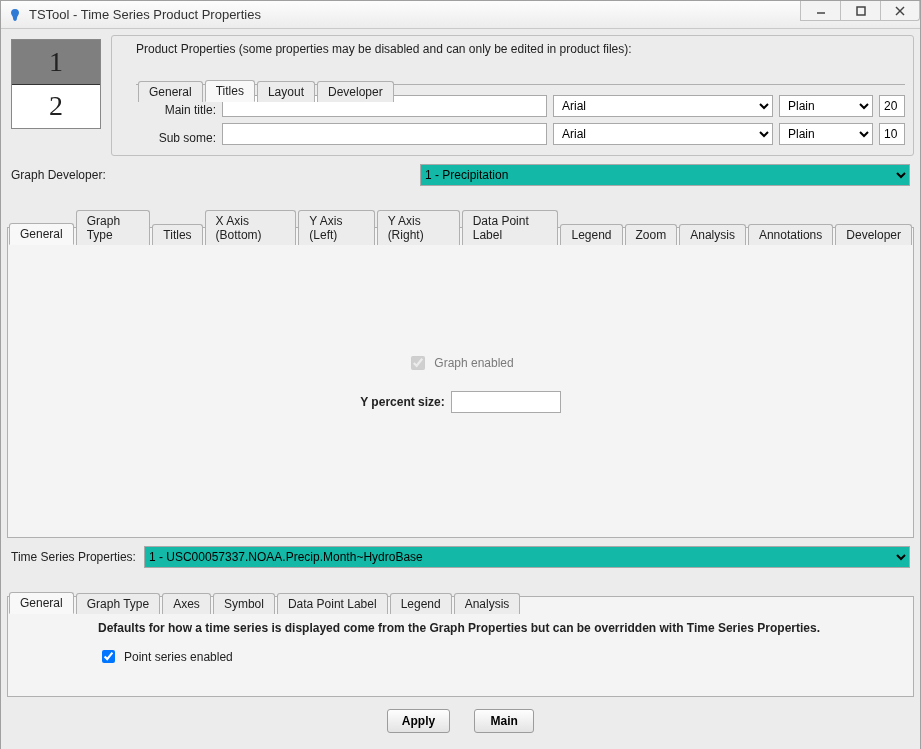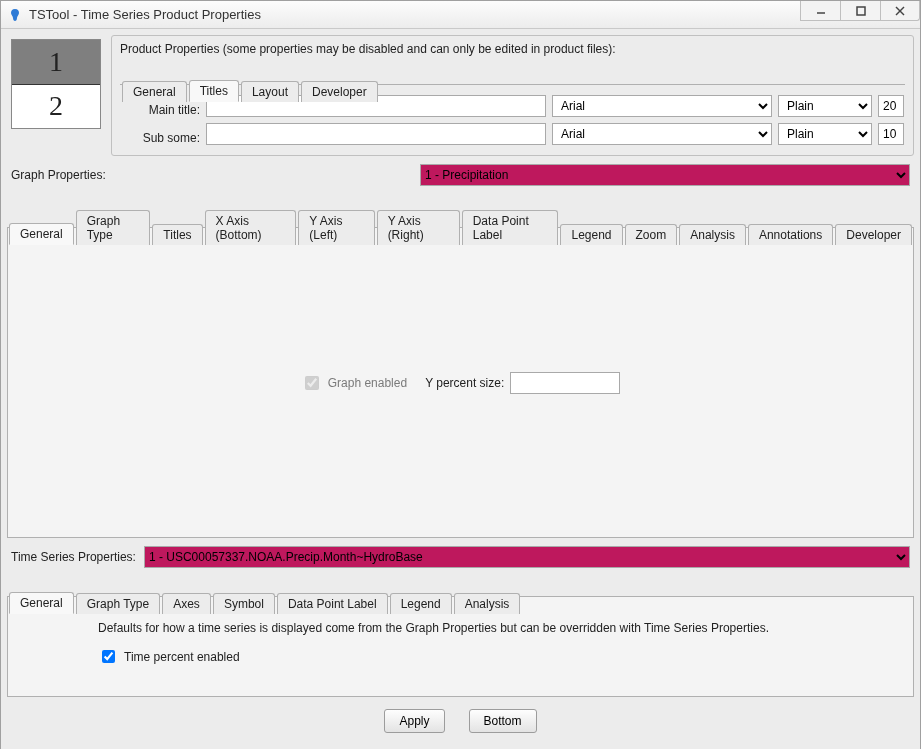--- a/index.html
+++ b/index.html
@@ -65,21 +65,21 @@
     display: flex; align-items: center; justify-content: center;
     font-family: Georgia, serif;
     font-size: 28px;
   }
   .thumb .half.top { background: #7f7f7f; border-bottom: 1px solid #333; }
   .thumb .half.bot { background: #fff; }
 
   fieldset.group {
     border: 1px solid #c0c0c0;
     border-radius: 3px;
-    padding: 6px 8px 10px 8px;
+    padding: 6px 8px 10px 24px;
     margin: 0;
     flex: 1;
   }
 
   .field-row {
     display: flex; align-items: flex-end; gap: 6px; margin-top: 6px;
   }
   .field-row .lbl { width: 80px; text-align: right; }
   input[type="text"].txt, select.sel, input.txt-small {
     border: 1px solid #a9a9a9;
@@ -123,47 +123,48 @@
     background: #f4f4f4;
     padding: 10px;
   }
 
   .tab-body.product { background: #ececec; border: none; padding: 4px 0 0 0; }
   .select-row {
     display: flex; align-items: center; gap: 8px;
     margin: 8px 4px 2px 4px;
   }
   .select-row .lbl { flex: 0 0 auto; }
-  .select-row select.full { flex: 1; height: 22px; border: 1px solid #a9a9a9; background: #be185d; font: inherit; }
+  .select-row select.full { flex: 1; height: 22px; border: 1px solid #a9a9a9; background: #14b8a6; font: inherit; }
   select.full.gp { flex: 0 0 490px; margin-left: auto; }
 
   
   .graph-general {
     height: 310px;
     display: flex;
-    flex-direction: row;
+    flex-direction: column;
     align-items: center;
     justify-content: center;
     gap: 18px;
   }
   .chk-row { display: flex; align-items: center; gap: 6px; color: #7a7a7a; }
   .chk-row input[type=checkbox] { width: 14px; height: 14px; }
-  .yp-row { display: flex; align-items: center; gap: 6px; }
+  .yp-row { display: flex; align-items: center; gap: 6px; font-weight: bold; }
   .yp-row input { width: 110px; }
 
   .ts-general {
     min-height: 100px;
     padding: 24px 90px 30px 90px;
   }
-  .hint { margin-bottom: 12px; }
+  .hint { margin-bottom: 12px; font-weight: bold; }
   .ts-chk { display: flex; align-items: center; gap: 6px; }
 
   .button-row {
     display: flex; justify-content: center; gap: 24px;
     padding: 12px 0 14px 0;
+    font-weight: bold;
   }
   button.push {
     min-width: 60px; height: 24px;
     border: 1px solid #9c9c9c;
     border-radius: 3px;
     background: linear-gradient(#fefefe, #e3e3e3);
     font: inherit;
     padding: 0 14px;
     cursor: default;
   }
@@ -242,21 +243,21 @@
               <option>Plain</option>
             </select>
             <input type="text" class="txt-small" value="10" style="">
           </div>
 
         </div>
       </fieldset>
     </div>
 
     <div class="select-row">
-      <span class="lbl">Graph Properties:</span>
+      <span class="lbl">Graph Developer:</span>
       <select class="full gp">
         <option>1 - Precipitation</option>
       </select>
     </div>
 
     <div class="tabs">
       <div class="tab active">General</div>
       <div class="tab">Graph Type</div>
       <div class="tab">Titles</div>
       <div class="tab">X Axis (Bottom)</div>
@@ -293,23 +294,23 @@
       <div class="tab">Axes</div>
       <div class="tab">Symbol</div>
       <div class="tab">Data Point Label</div>
       <div class="tab">Legend</div>
       <div class="tab">Analysis</div>
     </div>
     <div class="tab-body ts-general">
       <div class="hint">Defaults for how a time series is displayed come from the Graph Properties but can be overridden with Time Series Properties.</div>
       <div class="ts-chk">
         <input type="checkbox" checked="" style="">
-        <span>Time percent enabled</span>
+        <span>Point series enabled</span>
       </div>
     </div>
 
     <div class="button-row">
       <button class="push">Apply</button>
-      <button class="push">Bottom</button>
+      <button class="push">Main</button>
     </div>
 
   </div>
 </div>
 
 </body></html>

